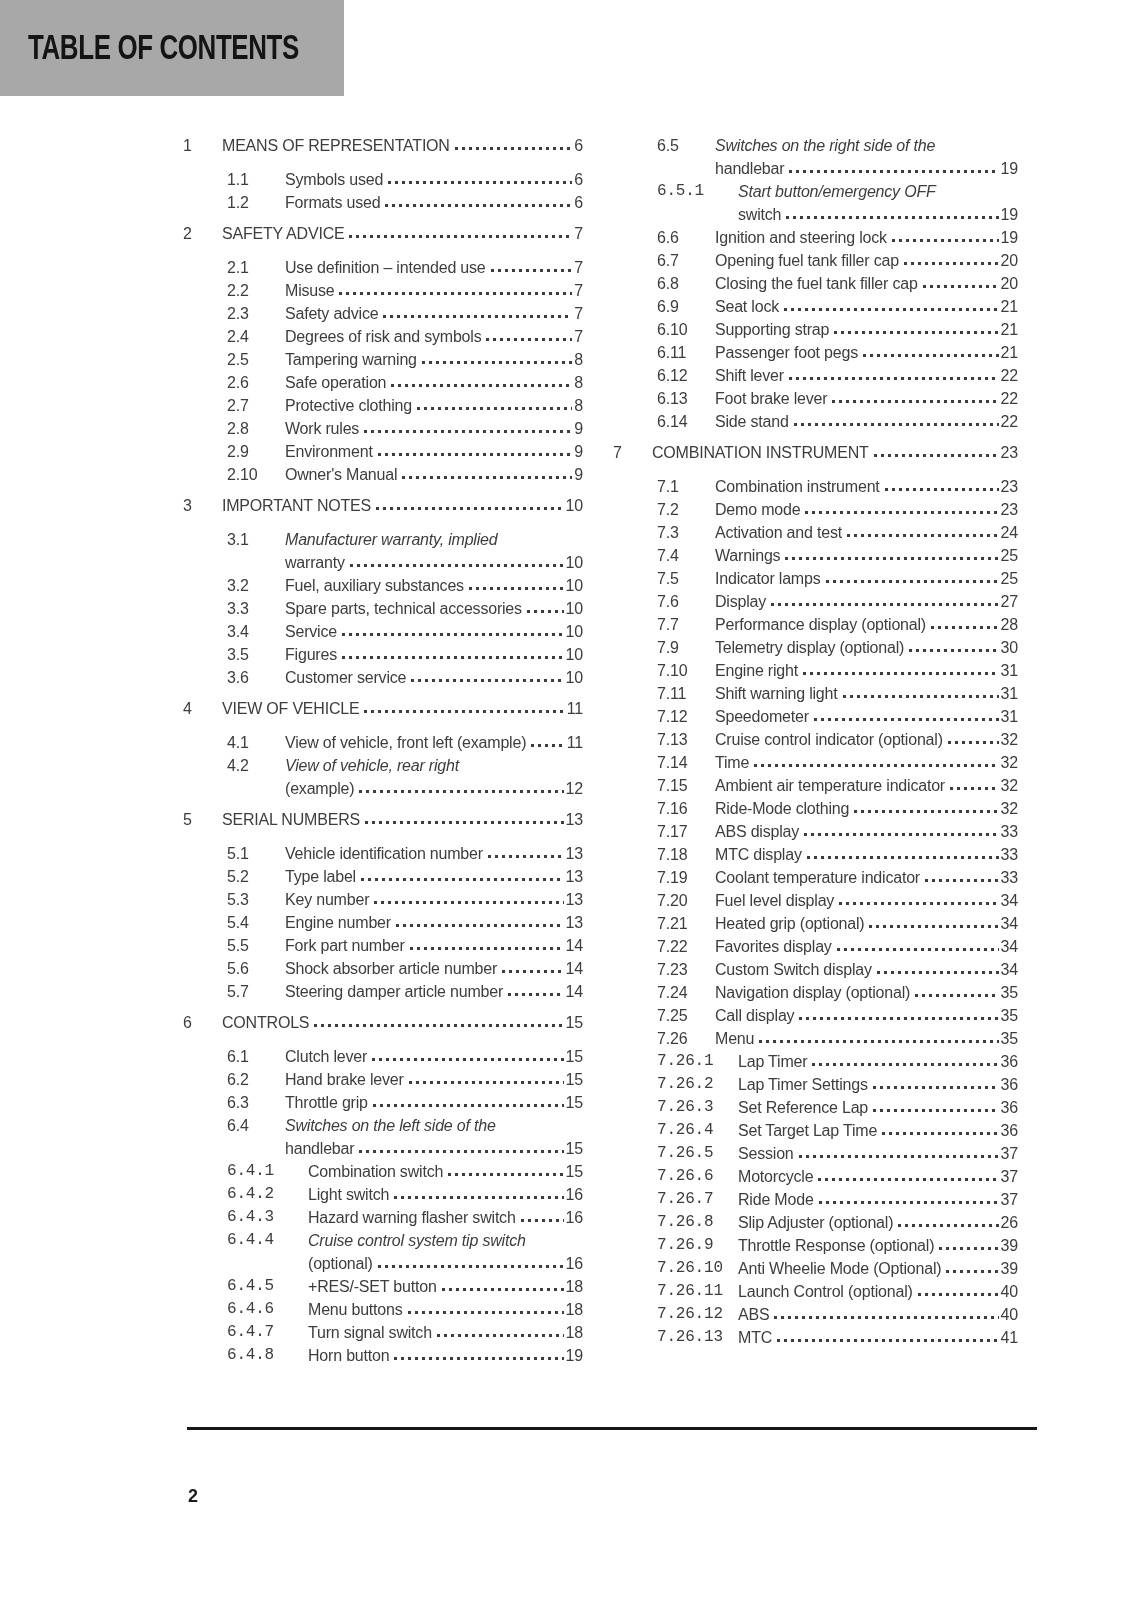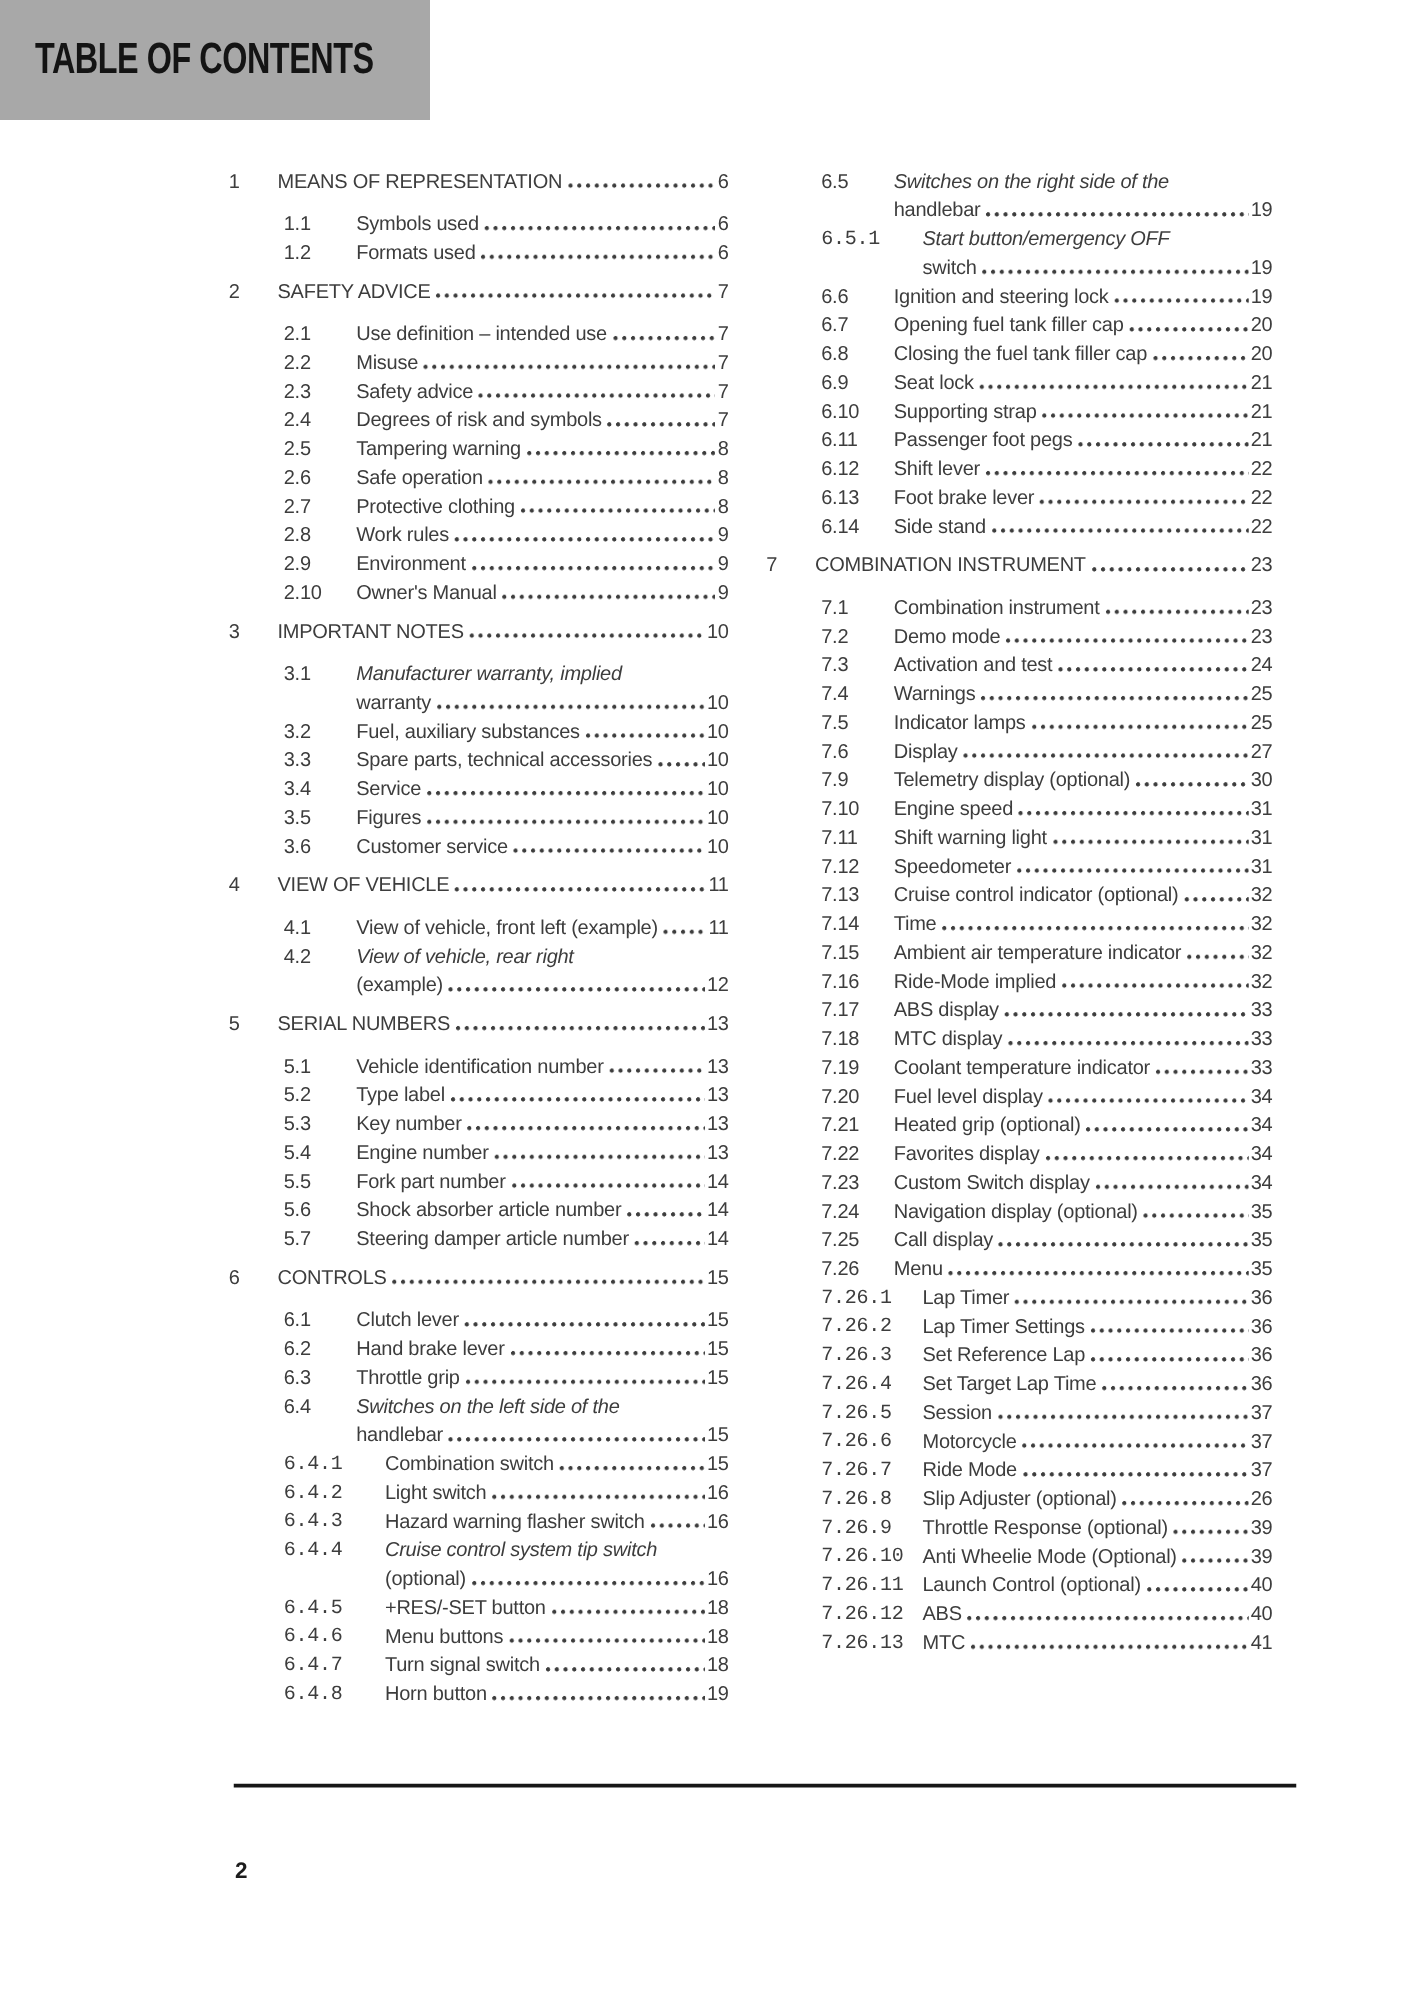--- a/index.html
+++ b/index.html
@@ -689,34 +689,44 @@
         <span class="num">7.6</span>
         <span class="body">
           <span class="lastline">
             <span class="t">Display</span>
             <span class="dots"></span>
             <span class="pg">27</span>
           </span>
         </span>
       </div>
       <div class="entry lvl2">
+        <span class="num">7.7</span>
+        <span class="body">
+          <span class="lastline">
+            <span class="t">Performance display (optional)</span>
+            <span class="dots"></span>
+            <span class="pg">28</span>
+          </span>
+        </span>
+      </div>
+      <div class="entry lvl2">
         <span class="num">7.9</span>
         <span class="body">
           <span class="lastline">
             <span class="t">Telemetry display (optional)</span>
             <span class="dots"></span>
             <span class="pg">30</span>
           </span>
         </span>
       </div>
       <div class="entry lvl2">
         <span class="num">7.10</span>
         <span class="body">
           <span class="lastline">
-            <span class="t">Engine speed</span>
+            <span class="t">Engine right</span>
             <span class="dots"></span>
             <span class="pg">31</span>
           </span>
         </span>
       </div>
       <div class="entry lvl2">
         <span class="num">7.11</span>
         <span class="body">
           <span class="lastline">
             <span class="t">Shift warning light</span>
@@ -762,21 +772,21 @@
             <span class="t">Ambient air temperature indicator</span>
             <span class="dots"></span>
             <span class="pg">32</span>
           </span>
         </span>
       </div>
       <div class="entry lvl2">
         <span class="num">7.16</span>
         <span class="body">
           <span class="lastline">
-            <span class="t">Ride-Mode implied</span>
+            <span class="t">Ride-Mode clothing</span>
             <span class="dots"></span>
             <span class="pg">32</span>
           </span>
         </span>
       </div>
       <div class="entry lvl2">
         <span class="num">7.17</span>
         <span class="body">
           <span class="lastline">
             <span class="t">ABS display</span>

